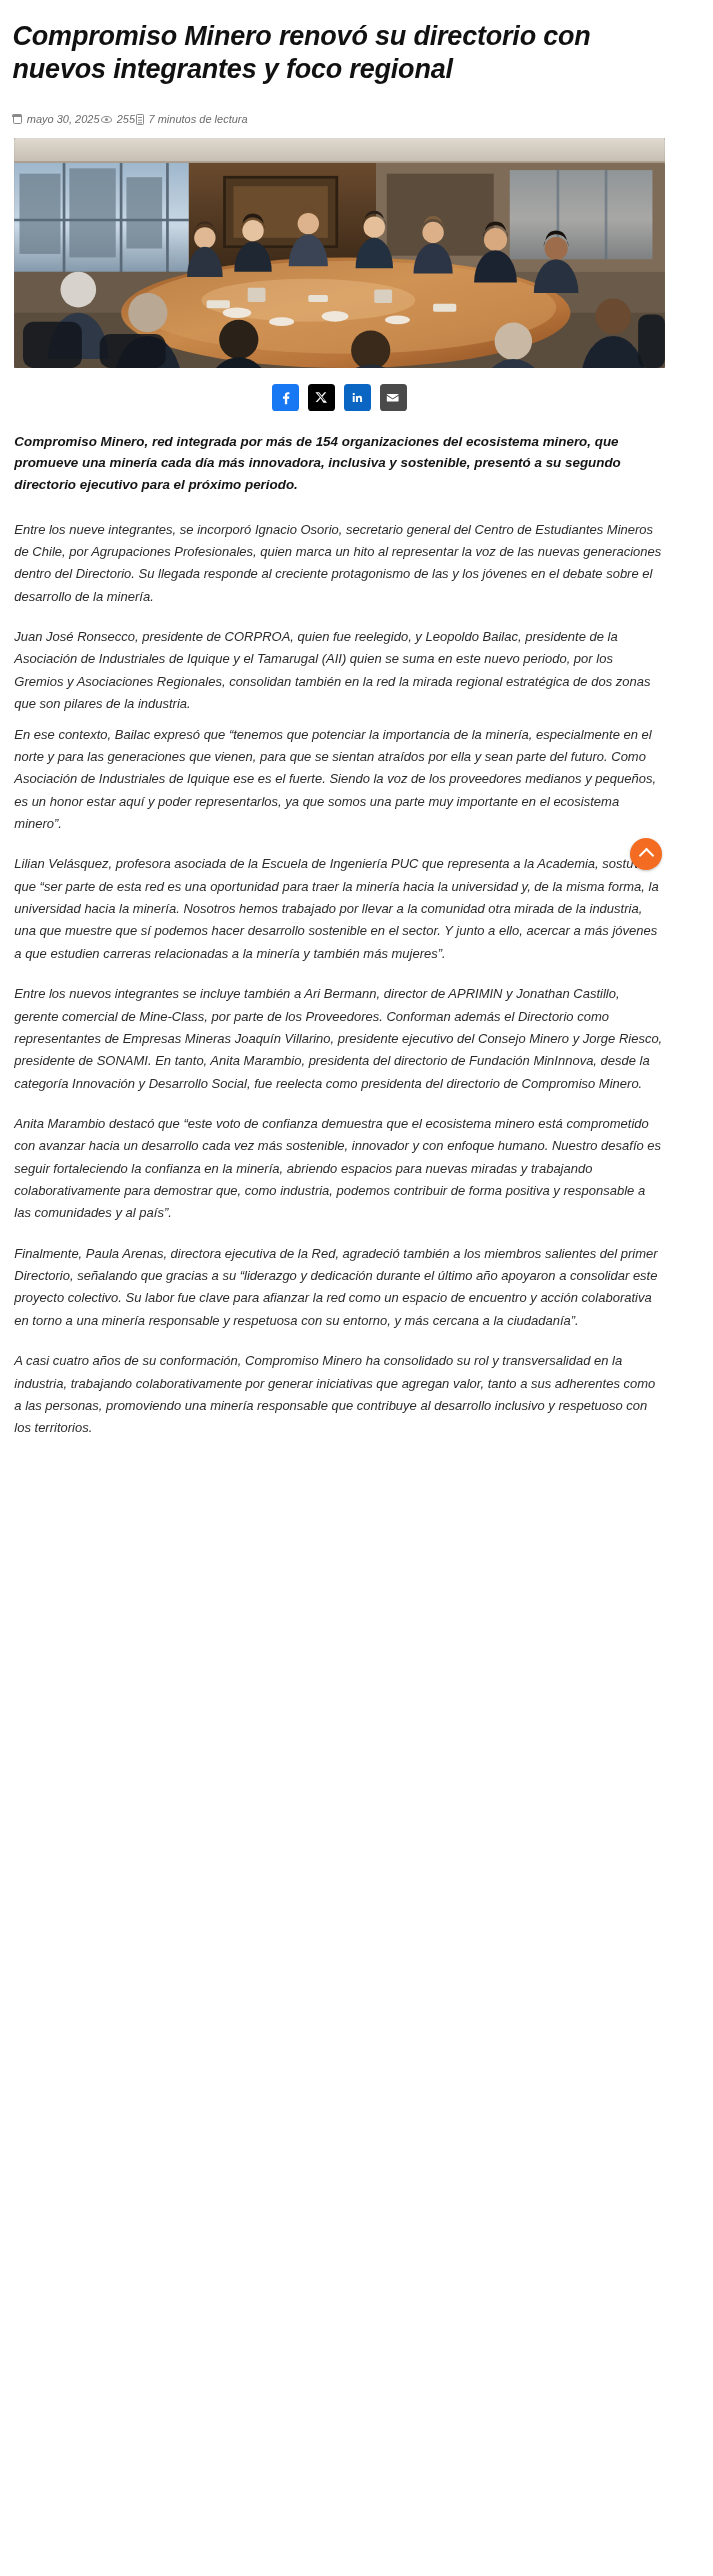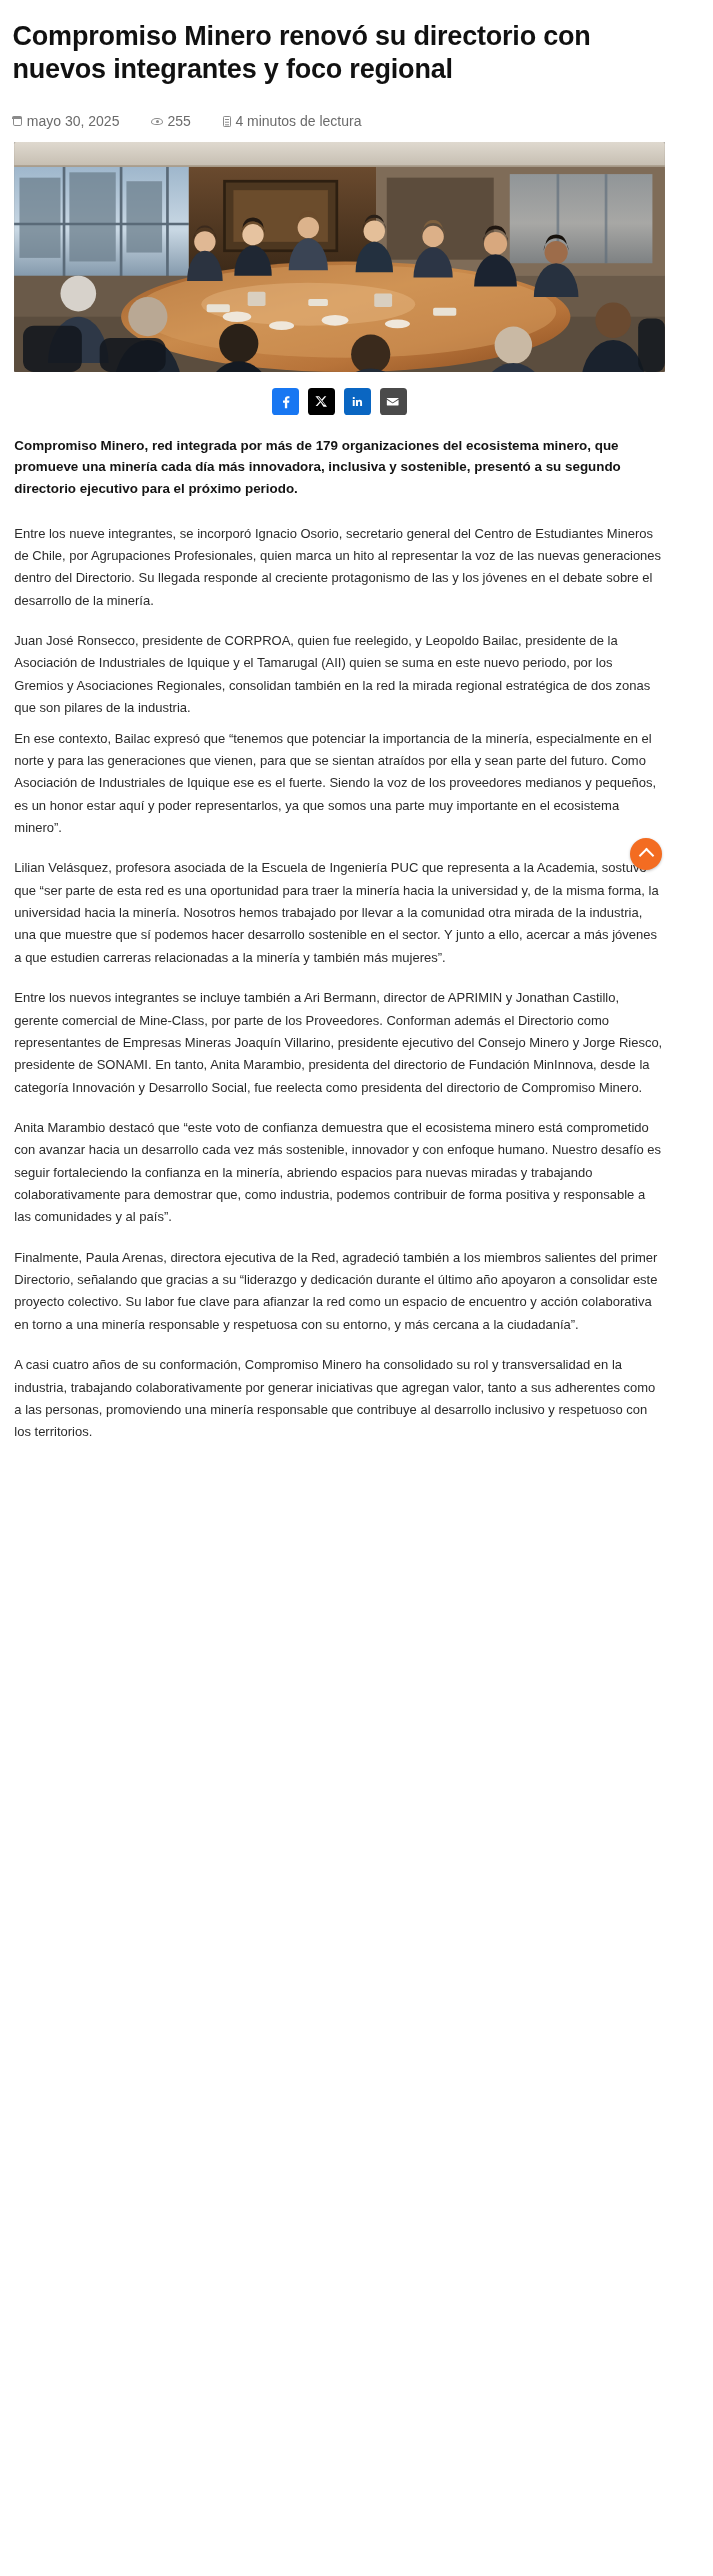--- a/index.html
+++ b/index.html
@@ -12,34 +12,35 @@
     font-family: "Liberation Sans", sans-serif;
     color: #1a1a1a;
     -webkit-font-smoothing: antialiased;
   }
   .page {
     width: 678px;
     min-height: 2576px;
     box-sizing: border-box;
     padding: 16px 12.5px 27px 12.5px;
     position: relative;
+    font-style: italic;
   }
   .article-title {
     font-size: 27px;
     line-height: 1.22;
     font-weight: bold;
     color: #111111;
     margin: 3.6px 0 12.5px 0;
     letter-spacing: -0.2px;
   }
   .meta-row {
     display: flex;
     align-items: center;
-    gap: 32px;
-    font-size: 14px;
+    gap: 1px;
+    font-size: 11px;
     color: #6b6b6b;
     margin-bottom: 12.5px;
     margin-top: 28px;
   }
   .meta-item {
     display: flex;
     align-items: center;
     gap: 4.5px;
     white-space: nowrap;
   }
@@ -186,21 +187,21 @@
     <span class="meta-item">
       <span class="meta-ico ico-cal"></span>
       <span>mayo 30, 2025</span>
     </span>
     <span class="meta-item">
       <span class="meta-ico ico-eye"></span>
       <span>255</span>
     </span>
     <span class="meta-item">
       <span class="meta-ico ico-doc"></span>
-      <span>4 minutos de lectura</span>
+      <span>7 minutos de lectura</span>
     </span>
   </div>
 
   <div class="hero-wrap">
     <div class="hero">
       <svg width="651" height="230" viewBox="0 0 730 258" xmlns="http://www.w3.org/2000/svg" aria-hidden="true">
         <defs>
           <linearGradient id="winG" x1="0" y1="0" x2="0" y2="1">
             <stop offset="0%" stop-color="#9fb7cc"></stop>
             <stop offset="55%" stop-color="#c9d8e4"></stop>
@@ -369,21 +370,21 @@
           <path fill="#fff" d="M3.3 5.9H5.6V13H3.3V5.9zM4.5 2.3c.8 0 1.3.5 1.3 1.2S5.3 4.7 4.5 4.7 3.2 4.2 3.2 3.5s.5-1.2 1.3-1.2zM7.1 5.9h2.2v1h.1c.3-.6 1.1-1.2 2.2-1.2 2.3 0 2.8 1.5 2.8 3.5V13h-2.3V9.6c0-.8 0-1.9-1.2-1.9s-1.4.9-1.4 1.8V13H7.1V5.9z"></path>
         </svg>
     </div>
     <div class="share-btn" style="background:#4a4a4a">
       <svg width="13.4" height="13.4" viewBox="0 0 16 16" aria-hidden="true">
           <path fill="#fff" d="M1.5 3.5h13c.3 0 .5.2.5.5v.3L8 8.9 1 4.3V4c0-.3.2-.5.5-.5zM1 5.6l6.7 4.4c.2.1.4.1.6 0L15 5.6V12c0 .3-.2.5-.5.5h-13c-.3 0-.5-.2-.5-.5V5.6z"></path>
         </svg>
     </div>
   </div>
 
-  <p class="lead">Compromiso Minero, red integrada por más de 179 organizaciones del ecosistema minero, que promueve una minería cada día más innovadora, inclusiva y sostenible, presentó a su segundo directorio ejecutivo para el próximo periodo.</p>
+  <p class="lead">Compromiso Minero, red integrada por más de 154 organizaciones del ecosistema minero, que promueve una minería cada día más innovadora, inclusiva y sostenible, presentó a su segundo directorio ejecutivo para el próximo periodo.</p>
 
   <p class="body-p">Entre los nueve integrantes, se incorporó Ignacio Osorio, secretario general del Centro de Estudiantes Mineros de Chile, por Agrupaciones Profesionales, quien marca un hito al representar la voz de las nuevas generaciones dentro del Directorio. Su llegada responde al creciente protagonismo de las y los jóvenes en el debate sobre el desarrollo de la minería.</p>
   <p class="body-p tight">Juan José Ronsecco, presidente de CORPROA, quien fue reelegido, y Leopoldo Bailac, presidente de la Asociación de Industriales de Iquique y el Tamarugal (AII) quien se suma en este nuevo periodo, por los Gremios y Asociaciones Regionales, consolidan también en la red la mirada regional estratégica de dos zonas que son pilares de la industria.</p>
   <p class="body-p">En ese contexto, Bailac expresó que “tenemos que potenciar la importancia de la minería, especialmente en el norte y para las generaciones que vienen, para que se sientan atraídos por ella y sean parte del futuro. Como Asociación de Industriales de Iquique ese es el fuerte. Siendo la voz de los proveedores medianos y pequeños, es un honor estar aquí y poder representarlos, ya que somos una parte muy importante en el ecosistema minero”.</p>
   <p class="body-p">Lilian Velásquez, profesora asociada de la Escuela de Ingeniería PUC que representa a la Academia, sostuvo que “ser parte de esta red es una oportunidad para traer la minería hacia la universidad y, de la misma forma, la universidad hacia la minería. Nosotros hemos trabajado por llevar a la comunidad otra mirada de la industria, una que muestre que sí podemos hacer desarrollo sostenible en el sector. Y junto a ello, acercar a más jóvenes a que estudien carreras relacionadas a la minería y también más mujeres”.</p>
   <p class="body-p">Entre los nuevos integrantes se incluye también a Ari Bermann, director de APRIMIN y Jonathan Castillo, gerente comercial de Mine-Class, por parte de los Proveedores. Conforman además el Directorio como representantes de Empresas Mineras Joaquín Villarino, presidente ejecutivo del Consejo Minero y Jorge Riesco, presidente de SONAMI. En tanto, Anita Marambio, presidenta del directorio de Fundación MinInnova, desde la categoría Innovación y Desarrollo Social, fue reelecta como presidenta del directorio de Compromiso Minero.</p>
   <p class="body-p">Anita Marambio destacó que “este voto de confianza demuestra que el ecosistema minero está comprometido con avanzar hacia un desarrollo cada vez más sostenible, innovador y con enfoque humano. Nuestro desafío es seguir fortaleciendo la confianza en la minería, abriendo espacios para nuevas miradas y trabajando colaborativamente para demostrar que, como industria, podemos contribuir de forma positiva y responsable a las comunidades y al país”.</p>
   <p class="body-p">Finalmente, Paula Arenas, directora ejecutiva de la Red, agradeció también a los miembros salientes del primer Directorio, señalando que gracias a su “liderazgo y dedicación durante el último año apoyaron a consolidar este proyecto colectivo. Su labor fue clave para afianzar la red como un espacio de encuentro y acción colaborativa en torno a una minería responsable y respetuosa con su entorno, y más cercana a la ciudadanía”.</p>
   <p class="body-p">A casi cuatro años de su conformación, Compromiso Minero ha consolidado su rol y transversalidad en la industria, trabajando colaborativamente por generar iniciativas que agregan valor, tanto a sus adherentes como a las personas, promoviendo una minería responsable que contribuye al desarrollo inclusivo y respetuoso con los territorios.</p>
 

